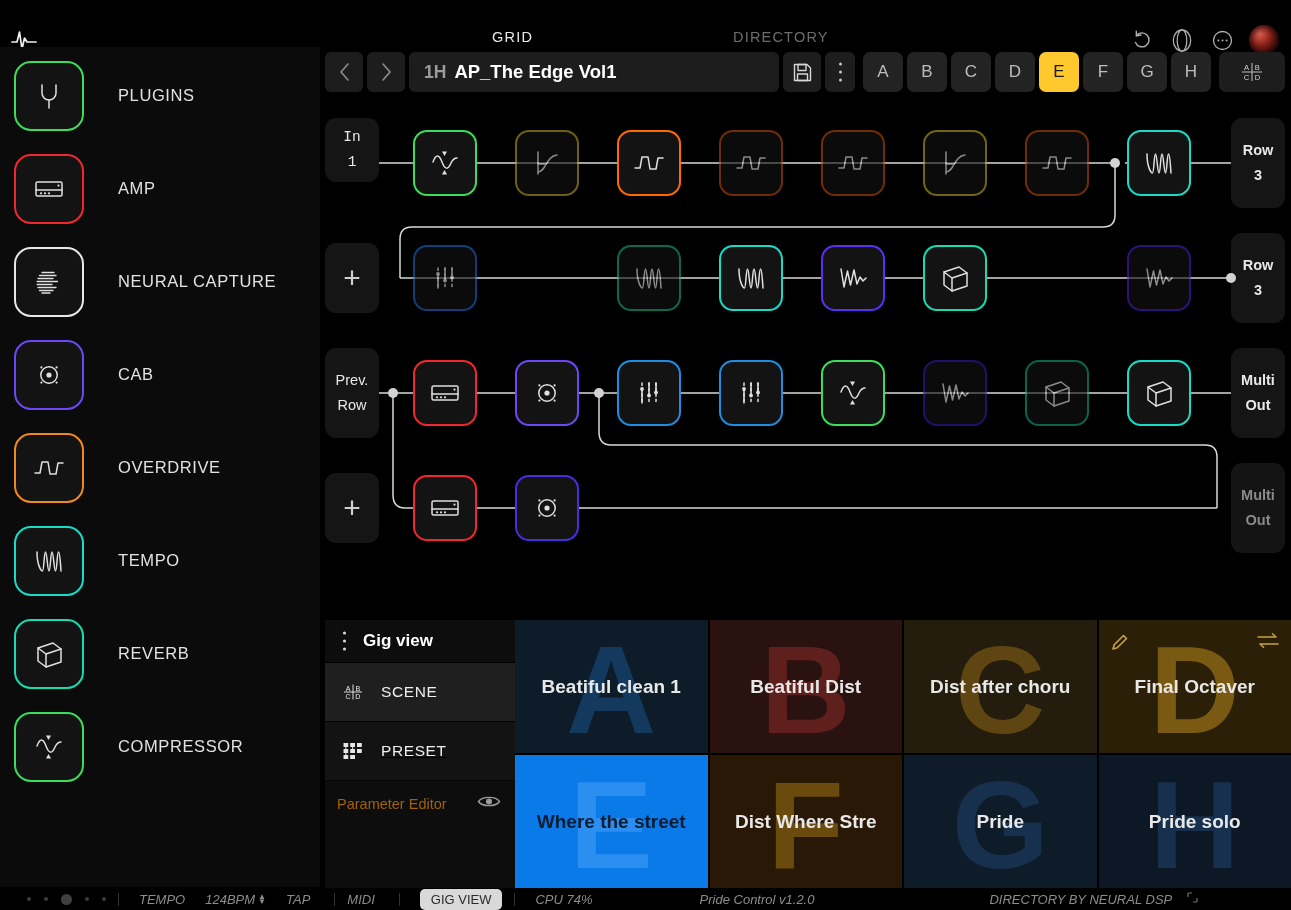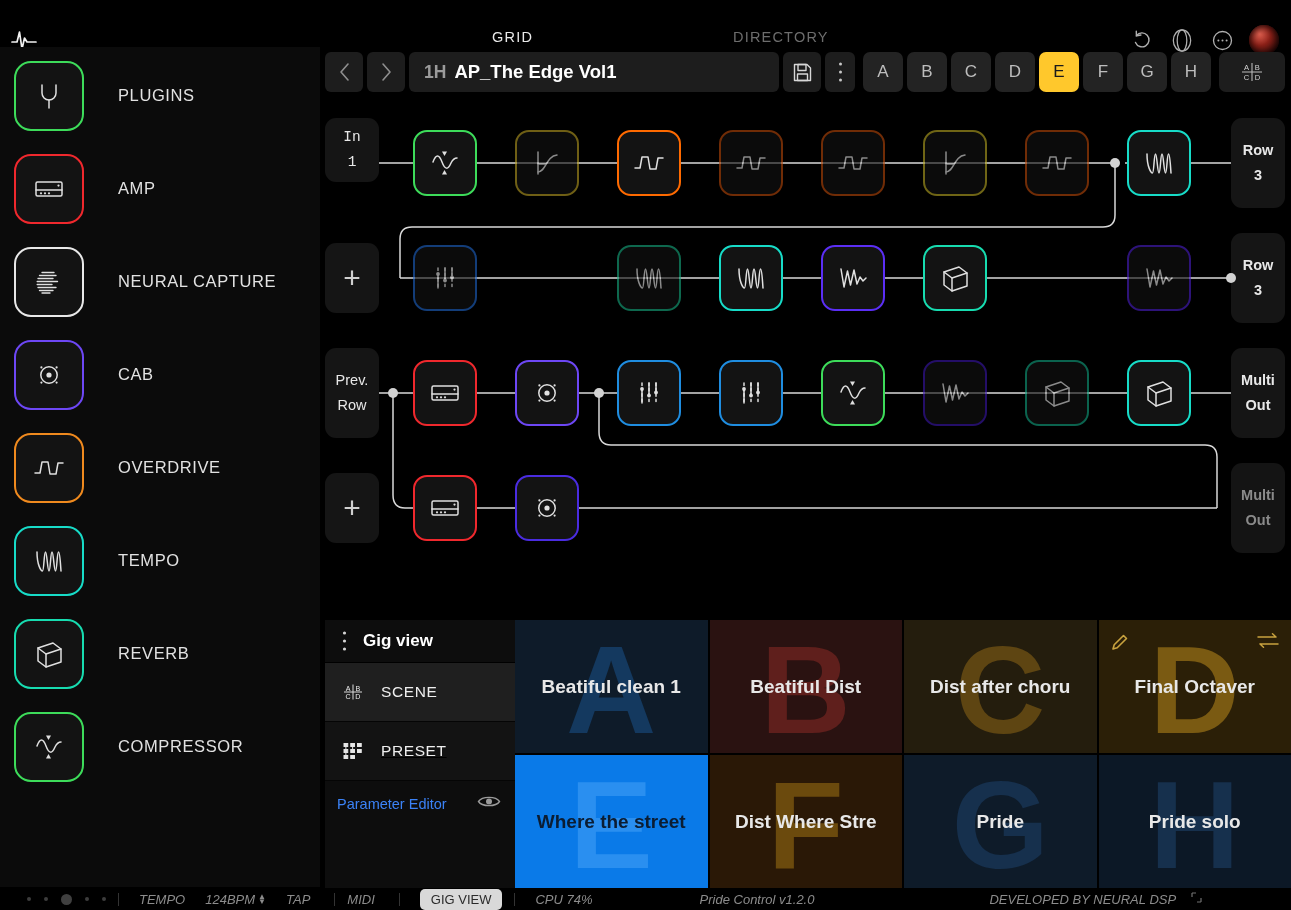--- a/index.html
+++ b/index.html
@@ -70,21 +70,21 @@
   .gig-hdr { height:43px; display:flex; align-items:center; border-bottom:1px solid #000; }
   .gig-hdr .dots { width:38px; display:flex; align-items:center; justify-content:center; color:#d4d4d4;}
   .gig-hdr .ttl { color:#fff; font-size:17px; font-weight:700; }
   .gv-row { height:59px; display:flex; align-items:center; background:#1f1f1f; border-bottom:1px solid #050505; }
   .gv-row.b { background:#131313;text-decoration:underline; }
   .gv-row .ic { width:56px; display:flex; align-items:center; justify-content:center; }
   .gv-row .lb { color:#efefef; font-size:15.5px; letter-spacing:0.6px; }
   .gv-row.off .lb { color:#787878; }
   .gv-foot { height:45px; display:flex; align-items:center; justify-content:space-between;
              padding:0 14px 0 12px; background:#0d0d0d; }
-  .gv-foot .t { color:#3b82f6; font-size:14.5px; }
+  .gv-foot .t { color:#a16207; font-size:14.5px; }
 
   .gig-grid { position:absolute; left:190px; top:0; width:776px; height:268px;
               display:grid; grid-template-columns:repeat(4,1fr); grid-template-rows:1fr 1fr; gap:2px; }
   .cell { position:relative; overflow:hidden; display:flex; align-items:center; justify-content:center; }
   .cell .ghost { position:absolute; font-size:125px; font-weight:700; line-height:1;
                  top:50%; left:50%; transform:translate(-50%,-48%); }
   .cell .nm { position:relative; z-index:2; color:#e8e8e8; font-size:19px; font-weight:600;
               text-align:center; padding:0 10px; line-height:1.22; }
   .cell.sel .nm { color:#0b1d33; }
   .cell .pencil { position:absolute; left:11px; top:12px; z-index:3; }
@@ -626,21 +626,21 @@
     <span class="st-item" style="margin-left:20px">124BPM</span>
     <span class="bpm-arrows">▲<br>▼</span>
     <span class="st-item" style="margin-left:20px">TAP</span>
     <span class="sep" style="margin-left:24px"></span>
     <span class="st-item" style="margin-left:0">MIDI</span>
     <span class="sep" style="margin-left:24px"></span>
     <span class="st-pill" style="margin-left:8px">GIG VIEW</span>
     <span class="sep" style="margin-left:12px"></span>
     <span class="st-item" style="margin-left:8px">CPU 74%</span>
     <span class="st-item" style="margin-left:107px">Pride Control v1.2.0</span>
-    <span class="st-item" style="margin-left:175px">DEVELOPED BY NEURAL DSP</span>
+    <span class="st-item" style="margin-left:175px">DIRECTORY BY NEURAL DSP</span>
     <span style="margin-left:14px">
       <svg width="13" height="13" viewBox="0 0 13 13" fill="none" stroke="#707070" stroke-width="1.2">
           <path d="M2 2 H6 M2 2 V6 M11 11 H7 M11 11 V7"></path>
         </svg>
     </span>
   </div>
 
 </div>
 
 </body></html>

